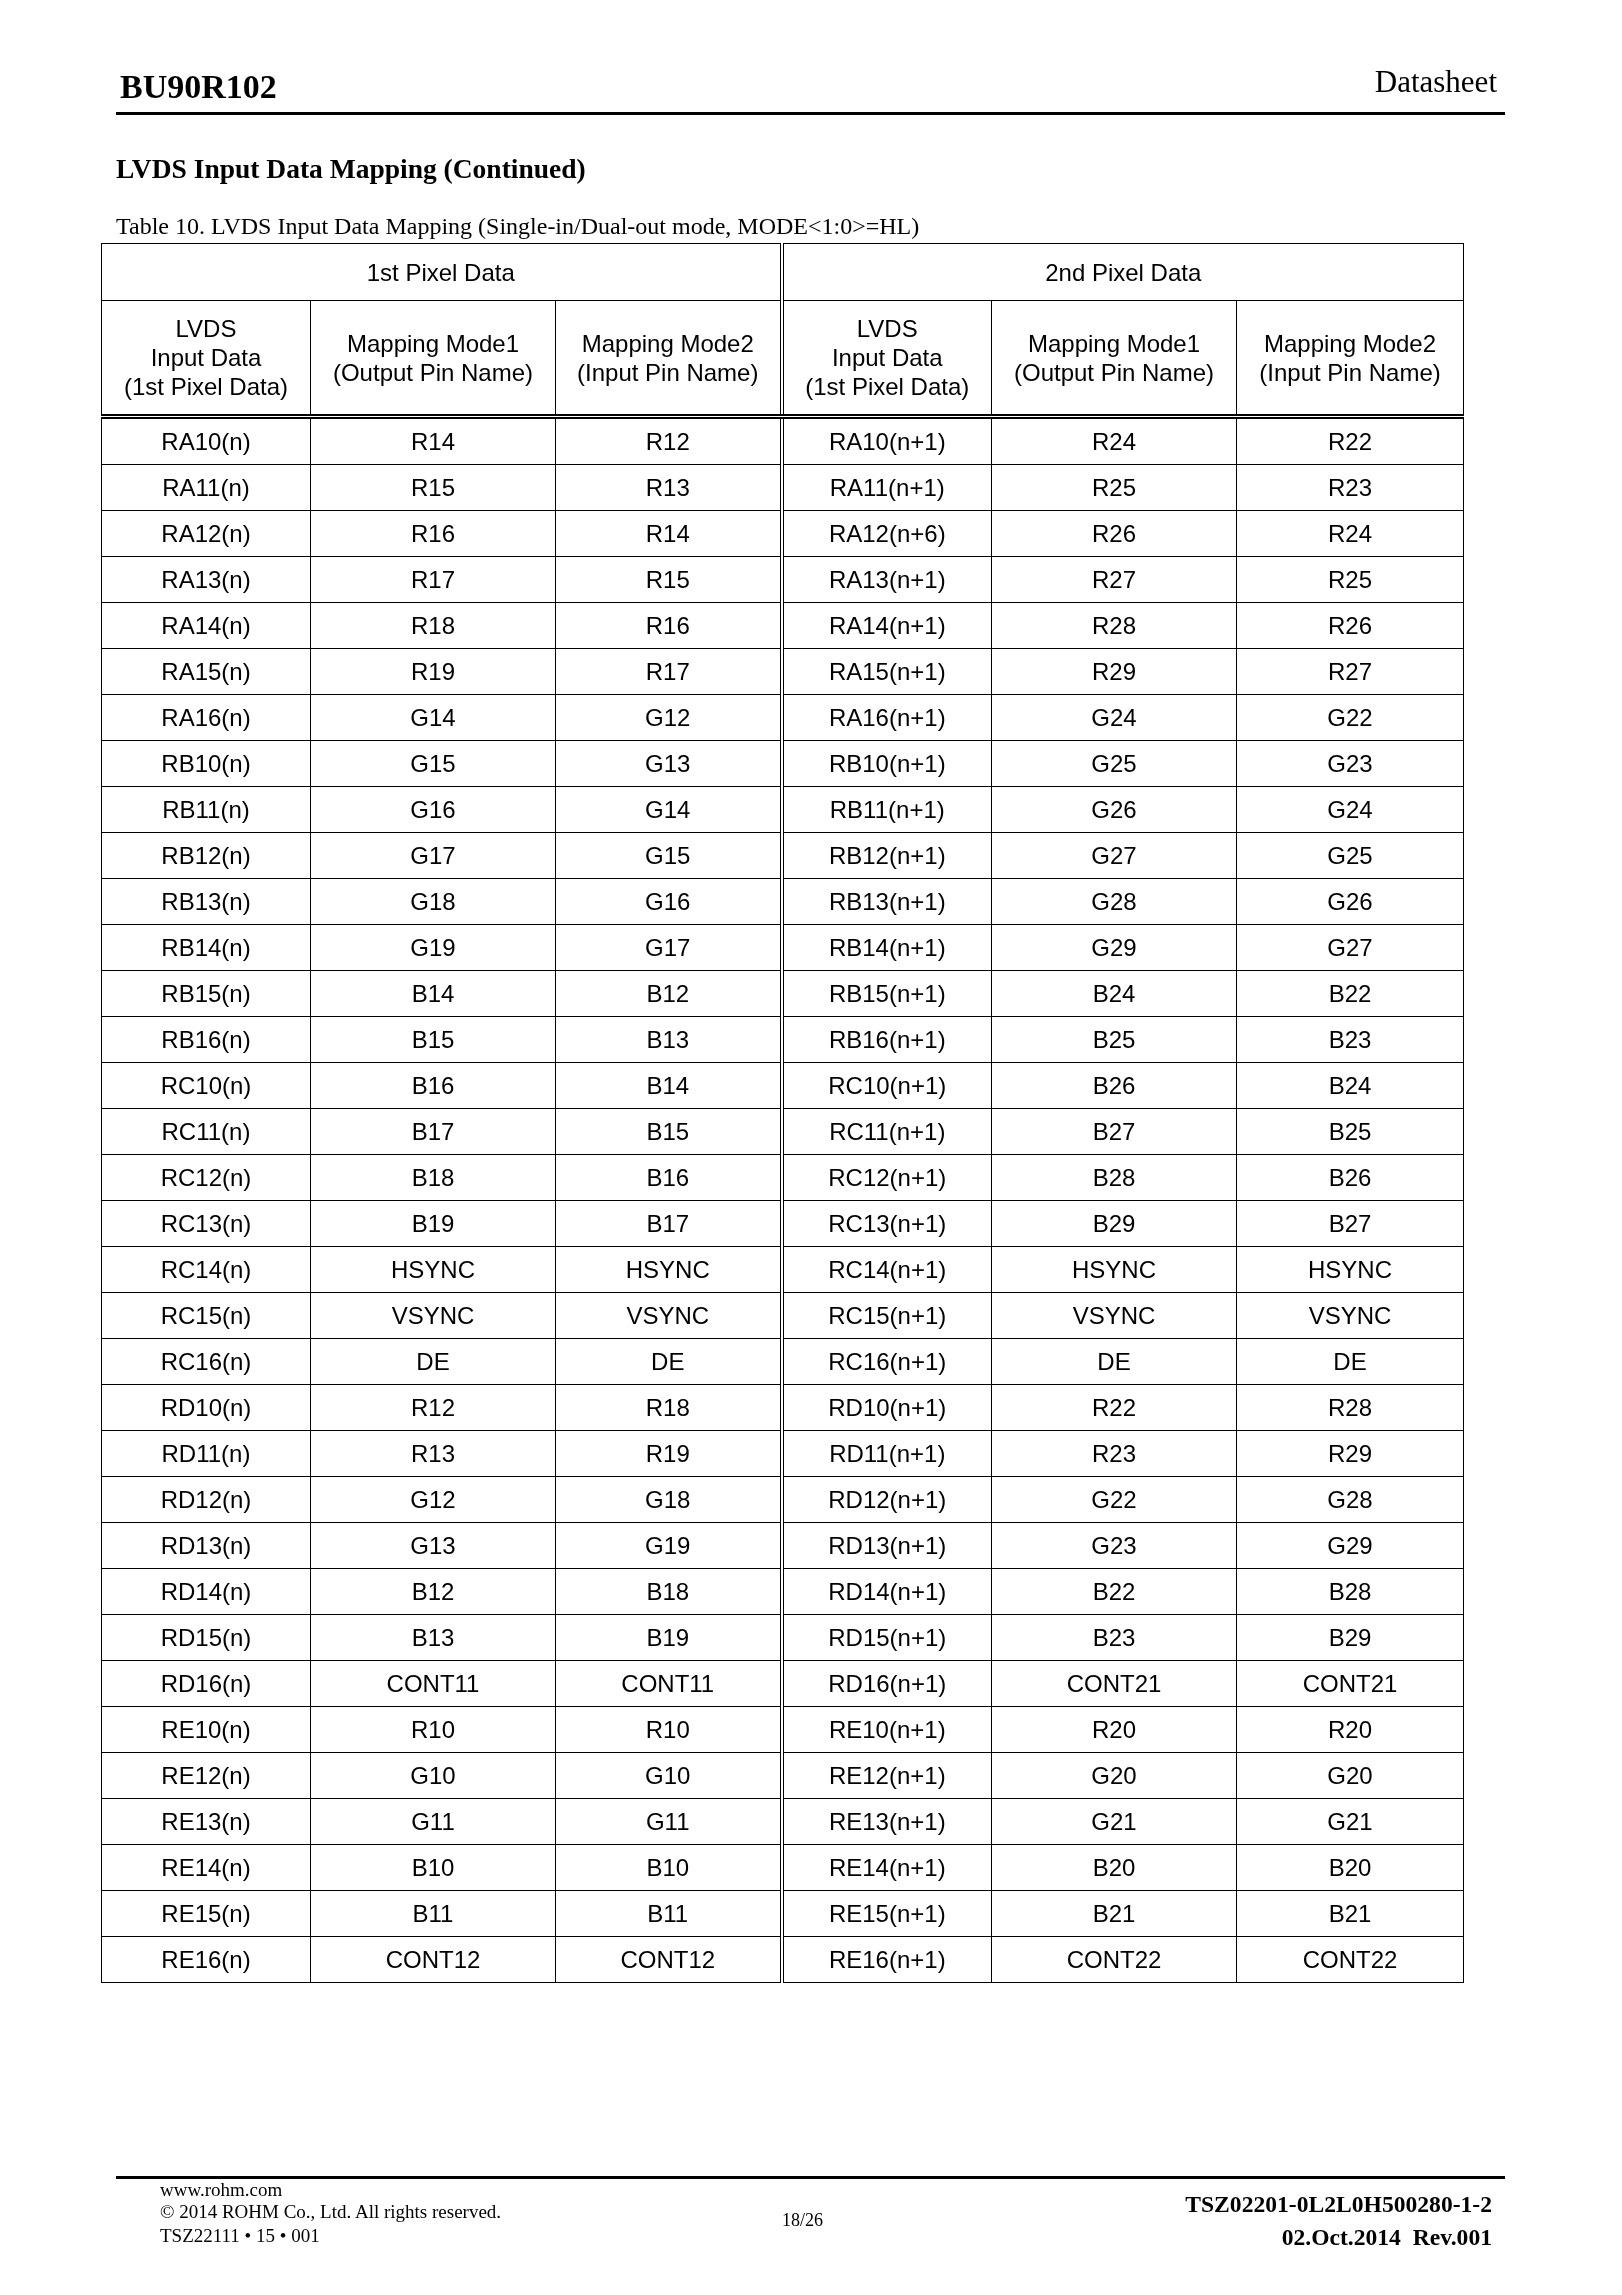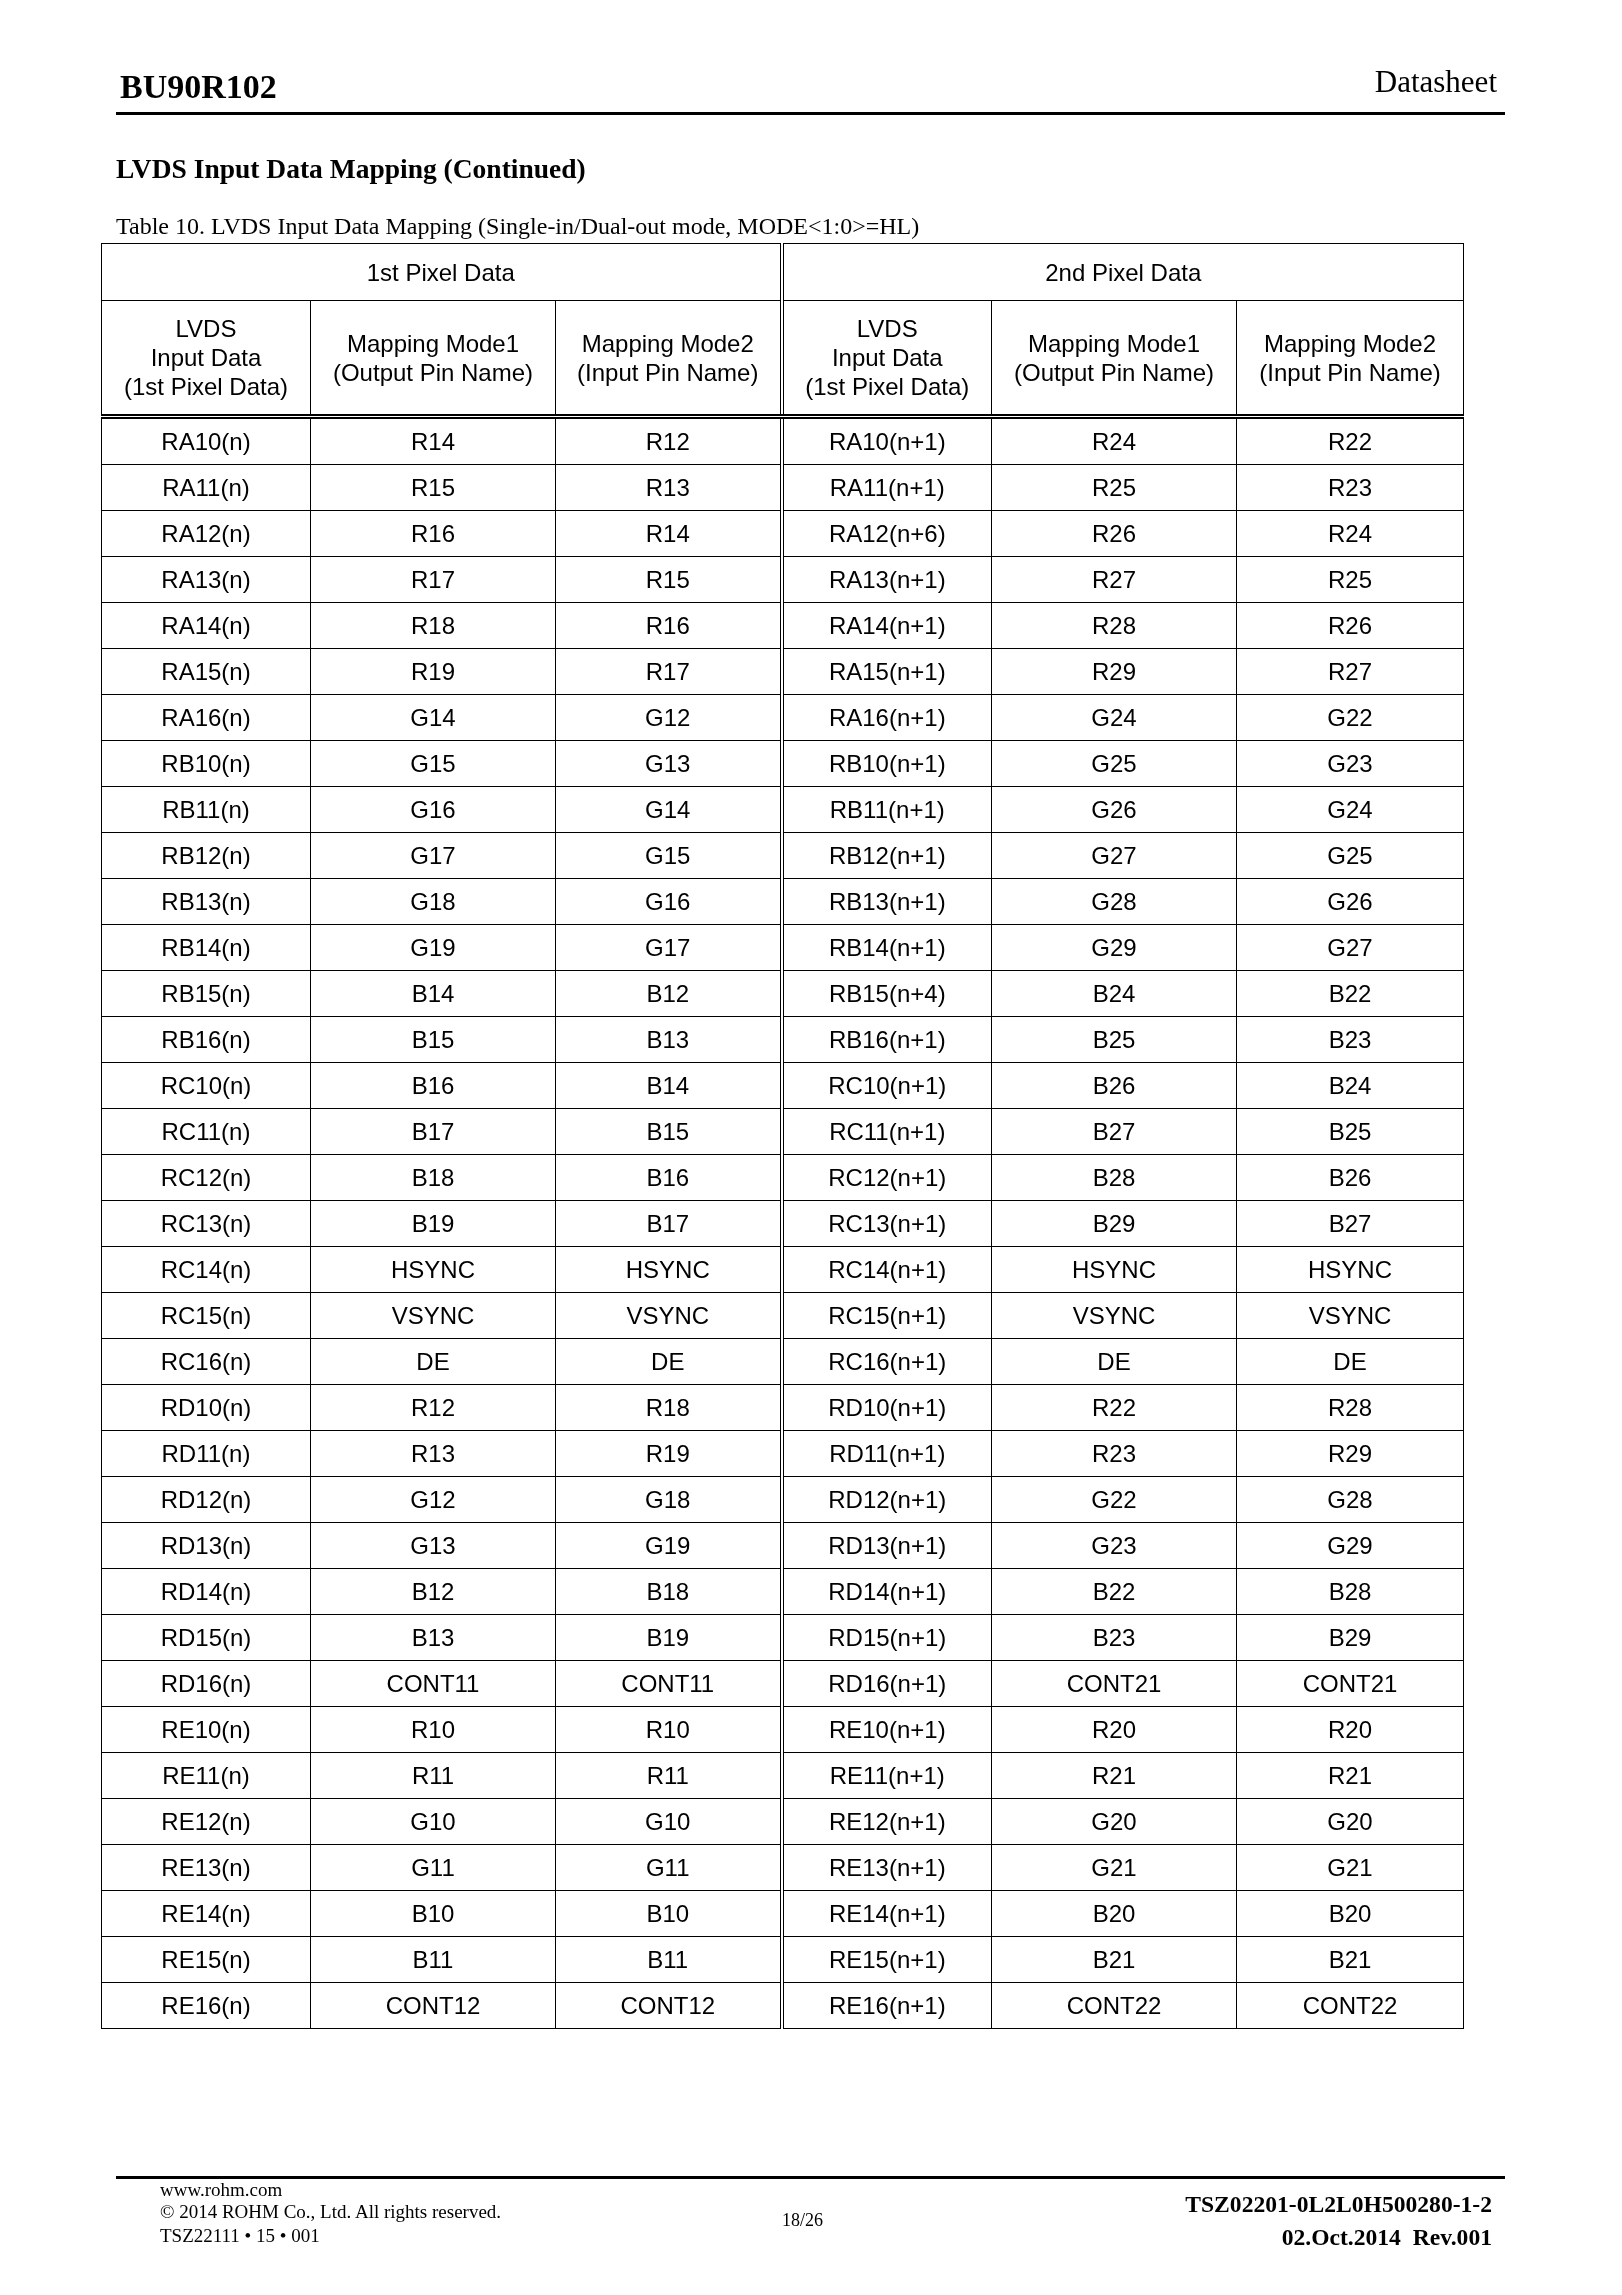--- a/index.html
+++ b/index.html
@@ -176,21 +176,21 @@
           <td>G19</td>
           <td class="divL">G17</td>
           <td>RB14(n+1)</td>
           <td>G29</td>
           <td>G27</td>
         </tr>
         <tr>
           <td>RB15(n)</td>
           <td>B14</td>
           <td class="divL">B12</td>
-          <td>RB15(n+4)</td>
+          <td>RB15(n+1)</td>
           <td>B24</td>
           <td>B22</td>
         </tr>
         <tr>
           <td>RB16(n)</td>
           <td>B15</td>
           <td class="divL">B13</td>
           <td>RB16(n+1)</td>
           <td>B25</td>
           <td>B23</td>
@@ -307,28 +307,20 @@
           <td>CONT21</td>
           <td>CONT21</td>
         </tr>
         <tr>
           <td>RE10(n)</td>
           <td>R10</td>
           <td class="divL">R10</td>
           <td>RE10(n+1)</td>
           <td>R20</td>
           <td>R20</td>
-        </tr>
-        <tr>
-          <td>RE11(n)</td>
-          <td>R11</td>
-          <td class="divL">R11</td>
-          <td>RE11(n+1)</td>
-          <td>R21</td>
-          <td>R21</td>
         </tr>
         <tr>
           <td>RE12(n)</td>
           <td>G10</td>
           <td class="divL">G10</td>
           <td>RE12(n+1)</td>
           <td>G20</td>
           <td>G20</td>
         </tr>
         <tr>

